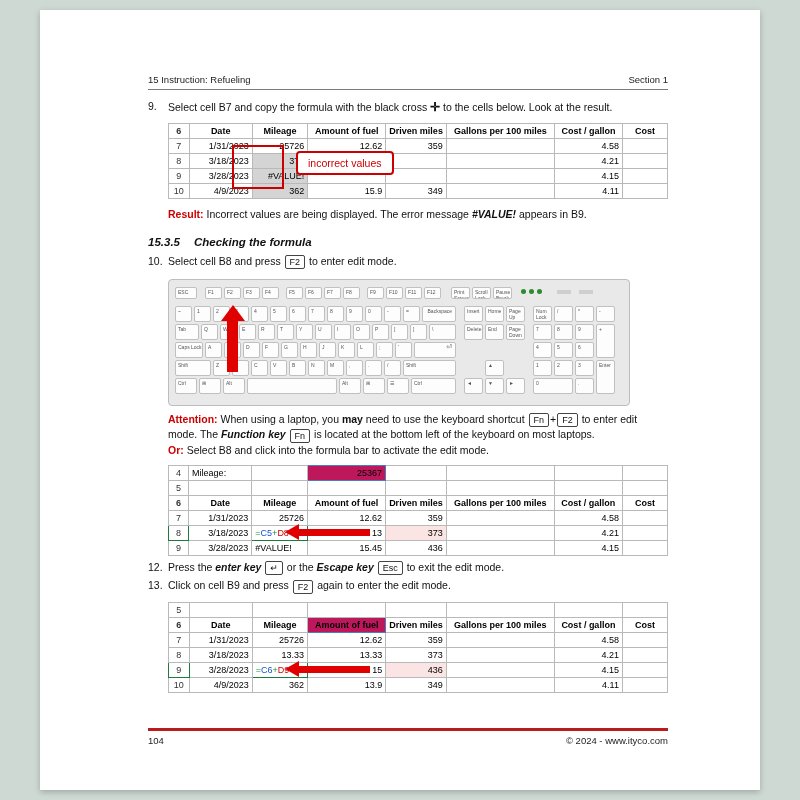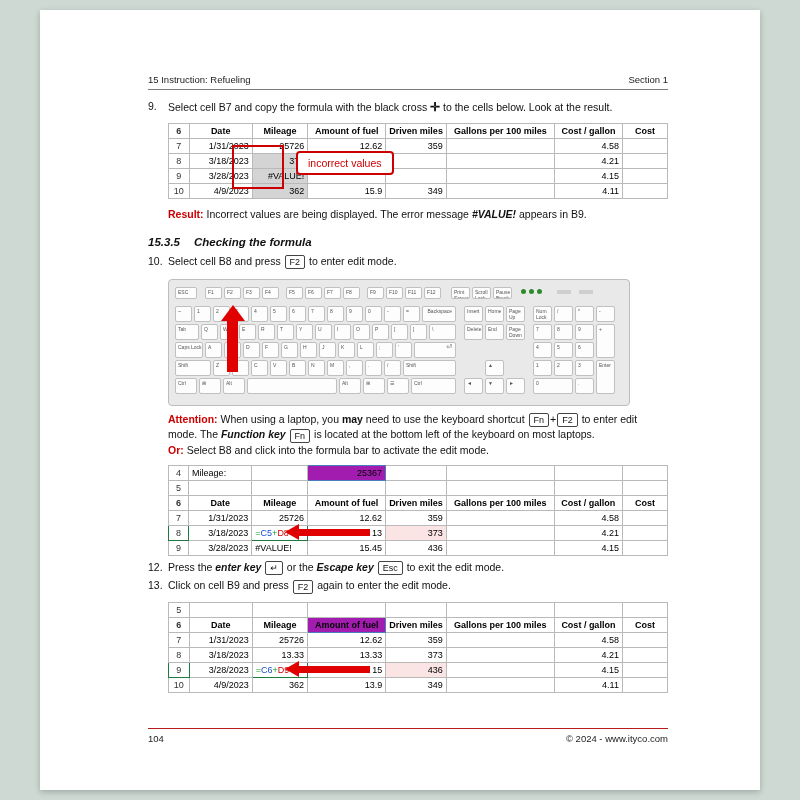--- a/index.html
+++ b/index.html
@@ -43,21 +43,21 @@
   
   .ftr {
     position: absolute;
     left: 108px;
     top: 718px;
     width: 520px;
     display: flex;
     justify-content: space-between;
     font-size: 9.5px;
     color: #222;
-    border-top: 1px solid #b91c1c;
+    border-top: 3px solid #b91c1c;
     padding-top: 4px;
   }
   
   .step {
     display: flex;
     font-size: 10.5px;
     color: #111;
     line-height: 1.35;
     margin-top: 9px;
   }
@@ -113,21 +113,21 @@
     background: #fff;
     text-align: center;
     width: 14px;
     color: #333;
   }
   .hdrrow td { font-weight: bold; }
   .num-c { text-align: right; }
   .ctr { text-align: center; }
   .gray { background: #d4d4d4; }
   .pink { background: #fbe4e4; }
-  .blue-fill { background: #a21caf; }
+  .blue-fill { background: #be185d; }
   .blue-border { border: 1px solid #4a7ebb !important; }
   .green-border { border: 1px solid #1f7a3f !important; }
   .formula { color: #1b9c30; }
   .formula .b1 { color: #1a4fd6; }
   .formula .b2 { color: #cc0000; }
   
   .tbl-wrap { position: relative; }
   .callout {
     position: absolute;
     background: #fff;

